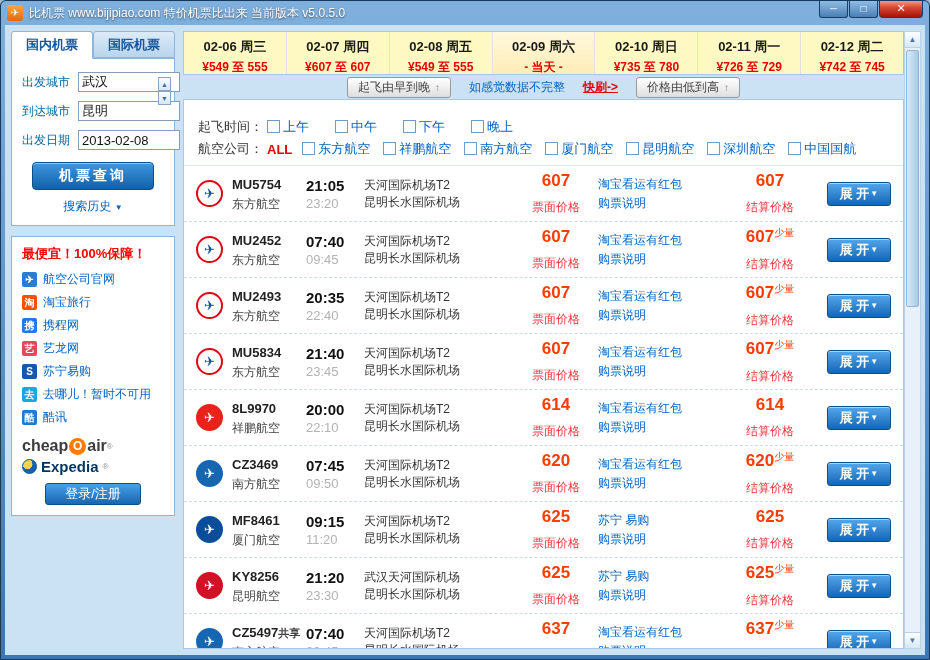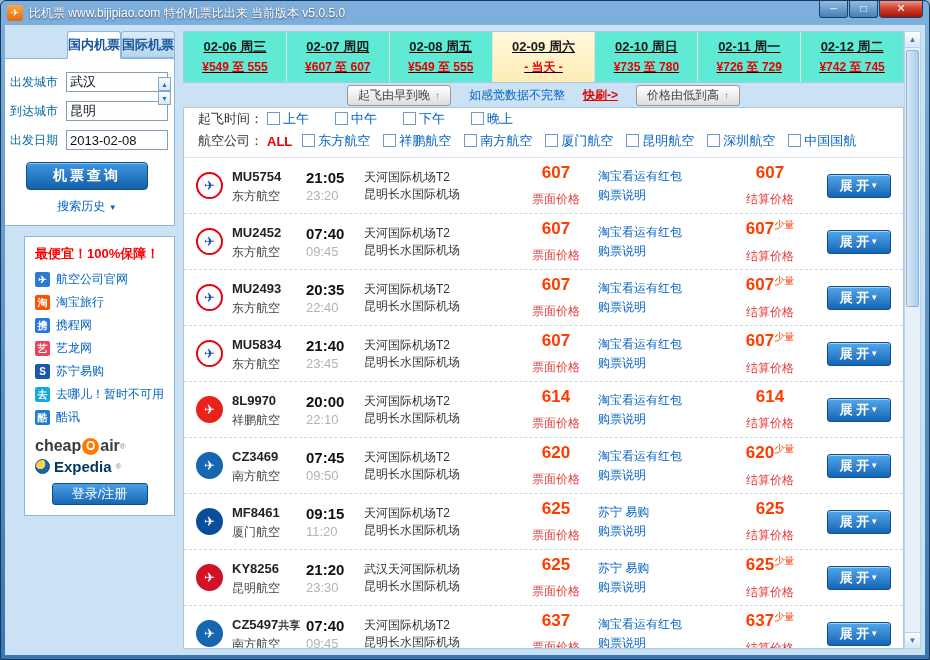--- a/index.html
+++ b/index.html
@@ -18,21 +18,21 @@
   .wbtn { height:17px; border:1px solid #17406b; border-top:none; color:#fff;
     font-size:10px; line-height:15px; text-align:center; cursor:default; }
   .wbtn.min, .wbtn.max { width:29px; background:linear-gradient(#8fbce4,#4a7fb4); border-radius:0 0 3px 3px; }
   .wbtn.close { width:44px; background:linear-gradient(#fible,#c11); background:linear-gradient(#f09a8b,#d64937 40%,#a81203); border-radius:0 0 4px 4px; font-size:11px; }
 
   
   .content { position:absolute; top:24px; left:4px; right:4px; bottom:4px;
     background:#cbe2f5; display:flex; padding:6px 4px 6px 6px; gap:8px; overflow:hidden; }
 
   
-  .sidebar { width:164px; display:flex; flex-direction:column; flex:none;align-items:flex-end; }
+  .sidebar { width:164px; display:flex; flex-direction:column; flex:none; }
   .side-tabs { display:flex; position:relative; z-index:2; height:27px; }
   .side-tab { flex:1; text-align:center; line-height:26px; font-size:13px; font-weight:bold;
     color:#17569c; background:linear-gradient(#dcebf8,#b9d4ec); border:1px solid #8db6dc;
     border-radius:3px 3px 0 0; cursor:pointer; }
   .side-tab.active { background:#fff; border-bottom:1px solid #fff; margin-bottom:-1px; }
 
   .form-panel { background:#fff; border:1px solid #8db6dc; padding:13px 6px 6px; position:relative; }
   .form-row { display:flex; align-items:center; margin-bottom:9px; }
   .form-label { width:60px; font-size:12px; color:#0369a1; padding-left:4px; flex:none; }
   .form-input { width:102px; height:20px; border:1px solid #849db8; font-size:13px;
@@ -78,38 +78,38 @@
     position:relative; flex:none; }
   .qq-icon::before { content:""; position:absolute; left:2px; top:8px; width:8px; height:2px;
     background:#e03a2a; }
   .qq-icon::after { content:""; position:absolute; left:3px; top:9px; width:6px; height:5px;
     background:#fff; border-radius:50% 50% 40% 40%; }
 
   
   .main { flex:1; display:flex; min-width:0; }
   .main-body { flex:1; display:flex; flex-direction:column; min-width:0; }
 
-  .date-strip { height:52px; background:#5eead4; border:1px solid #a9c9e3; display:flex; flex:none;text-decoration:underline; }
+  .date-strip { height:44px; background:#fef9c3; border:1px solid #a9c9e3; display:flex; flex:none; }
   .date-tab { flex:1; border-right:1px solid #e2e2e2; text-align:center; padding-top:6px; cursor:pointer; }
   .date-tab:last-child { border-right:none; }
   .date-day { font-size:13px; font-weight:bold; color:#1a1a1a; white-space:nowrap; }
   .date-price { font-size:12px; font-weight:bold; color:#e60000; margin-top:3px; white-space:nowrap; }
   .date-tab.active { background:linear-gradient(#fff8dd,#ffedb5); }
 
   .sort-bar { height:24px; display:flex; align-items:center; justify-content:center; gap:18px; flex:none; }
   .sort-btn { height:21px; padding:0 10px; font-size:12px; color:#444; font-family:inherit;
     background:linear-gradient(#ffffff,#dedede); border:1px solid #999; border-radius:3px;
     display:flex; align-items:center; gap:5px; cursor:pointer; }
   .sort-arrow { font-size:10px; color:#777; }
   .notice-text { color:#0563c1; font-size:12px; }
   .refresh-link { color:#e60000; font-size:12px; font-weight:bold; text-decoration:underline; cursor:pointer; }
 
   .list-panel { flex:1; background:#fff; border:1px solid #a9c9e3; display:flex;
     flex-direction:column; min-height:0; overflow:hidden; }
-  .filters { padding:0 0 5px 14px; border-bottom:1px solid #d9e6f2; flex:none; }
+  .filters { padding:16px 0 5px 14px; border-bottom:1px solid #d9e6f2; flex:none; }
   .filter-row { display:flex; align-items:center; height:22px; font-size:13px; }
   .filter-label { color:#333; margin-right:4px; white-space:nowrap; }
   .filter-item { display:inline-flex; align-items:center; }
   .chk { width:13px; height:13px; border:1px solid #6f9cc6; background:#fff; margin-right:3px;
     flex:none; cursor:pointer; }
   .chk-label { color:#0563c1; cursor:pointer; white-space:nowrap; }
   .t-gap .chk-label { margin-right:26px; }
   .a-gap .chk-label { margin-right:13px; }
   .all-label { color:#e60000; font-weight:bold; margin-right:10px; cursor:pointer; }
 

